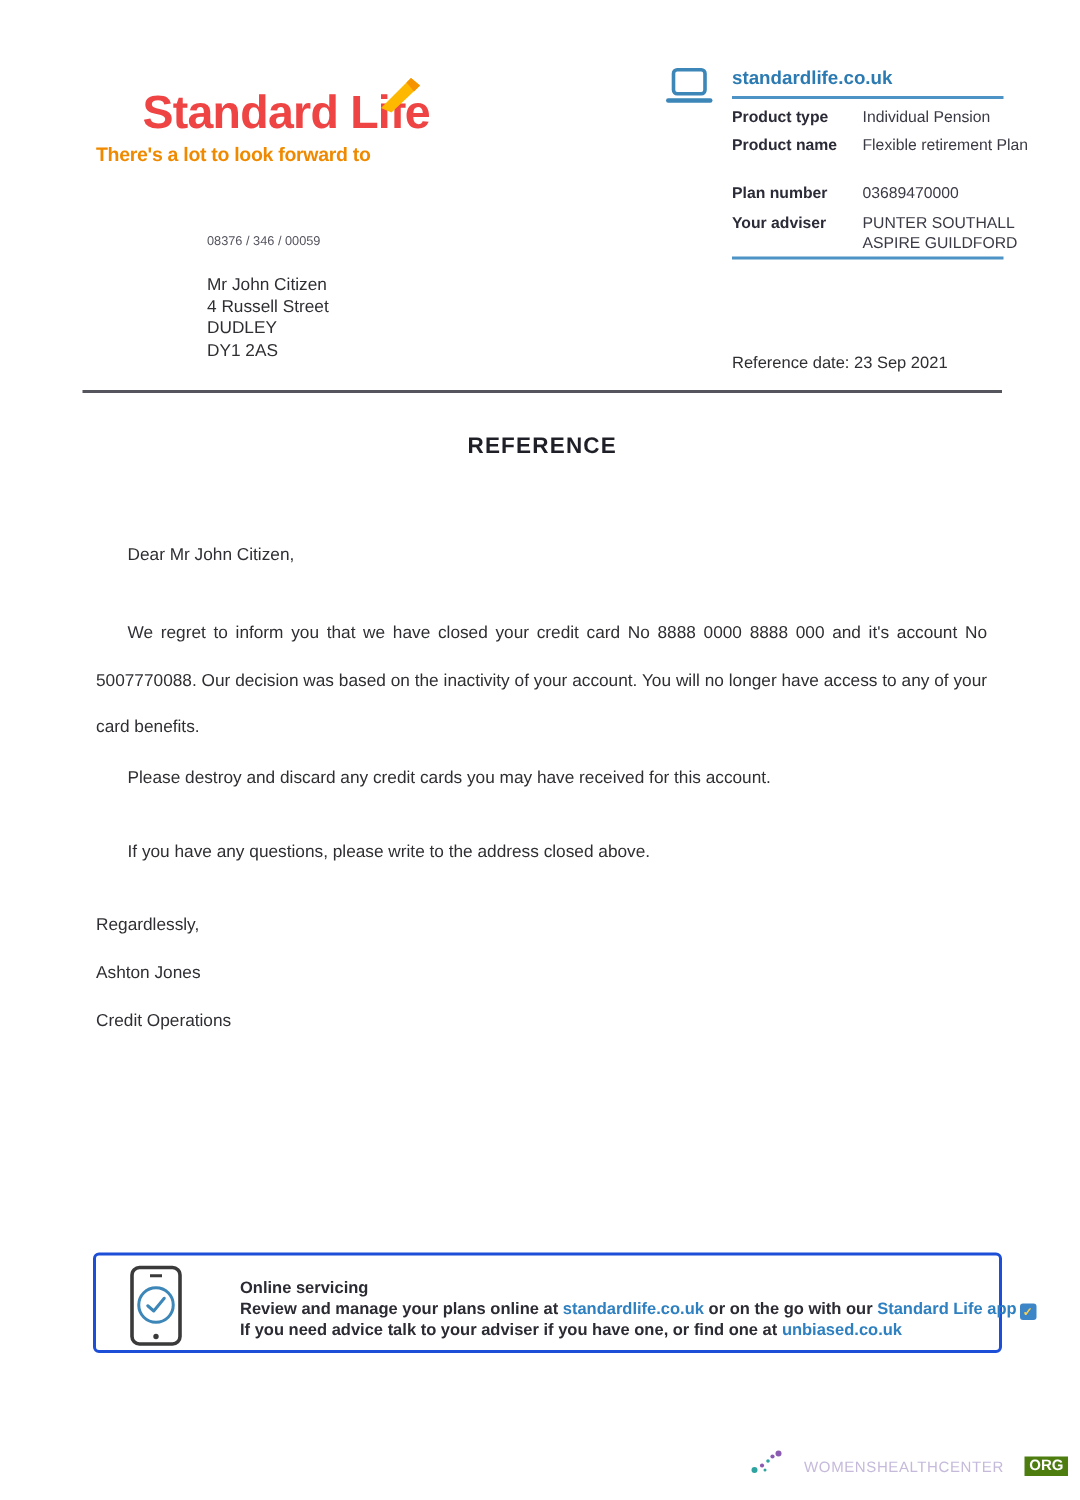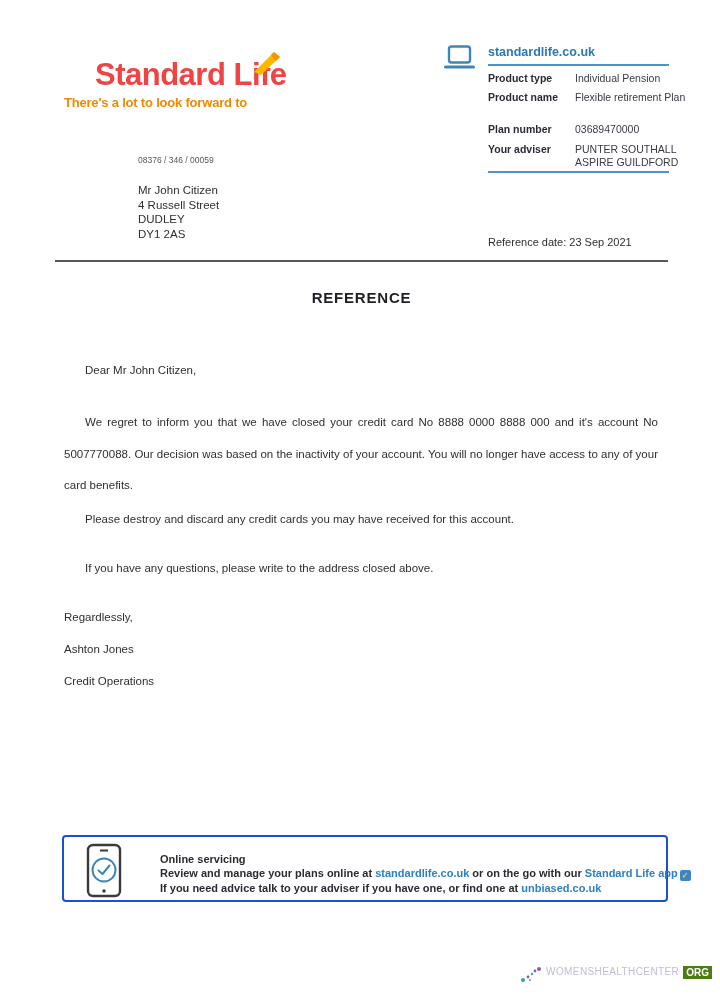--- a/index.html
+++ b/index.html
@@ -55,21 +55,21 @@
                 border:2px solid #1d4ed8; border-radius:4px; background:#fff;margin-top:32px; }
   .phone-icon { position:absolute; left:17px; top:6px; }
   .footer-text { position:absolute; left:96px; top:15px; font-size:11px; font-weight:700;
                  color:#2b2b33; line-height:14px; white-space:nowrap; }
   .link { color:#2e80c0; text-decoration:none; cursor:pointer; }
   .app-icon { display:inline-block; width:11px; height:11px; background:#3c86c8; border-radius:2px;
               vertical-align:-1px; margin-left:2px; text-align:center; }
   .app-icon .glyph { font-size:8px; color:#ffd24a; line-height:11px; display:block; }
 
   
-  .watermark { position:absolute; right:8px; top:966px; display:flex; align-items:flex-start; gap:3px; }
+  .watermark { position:absolute; right:8px; top:966px; display:flex; align-items:flex-end; gap:13px; }
   .wm-dots { margin-right:1px; }
   .wm-name { font-size:10px; letter-spacing:0.4px; color:#c6badb; font-weight:400; }
   .wm-badge { font-size:10px; font-weight:700; color:#ffffff; background:#4d7c0f; padding:1px 3px; margin-left:1px; }
 </style>
 </head>
 <body>
 
 <div class="page">
 
   <div class="logo">

